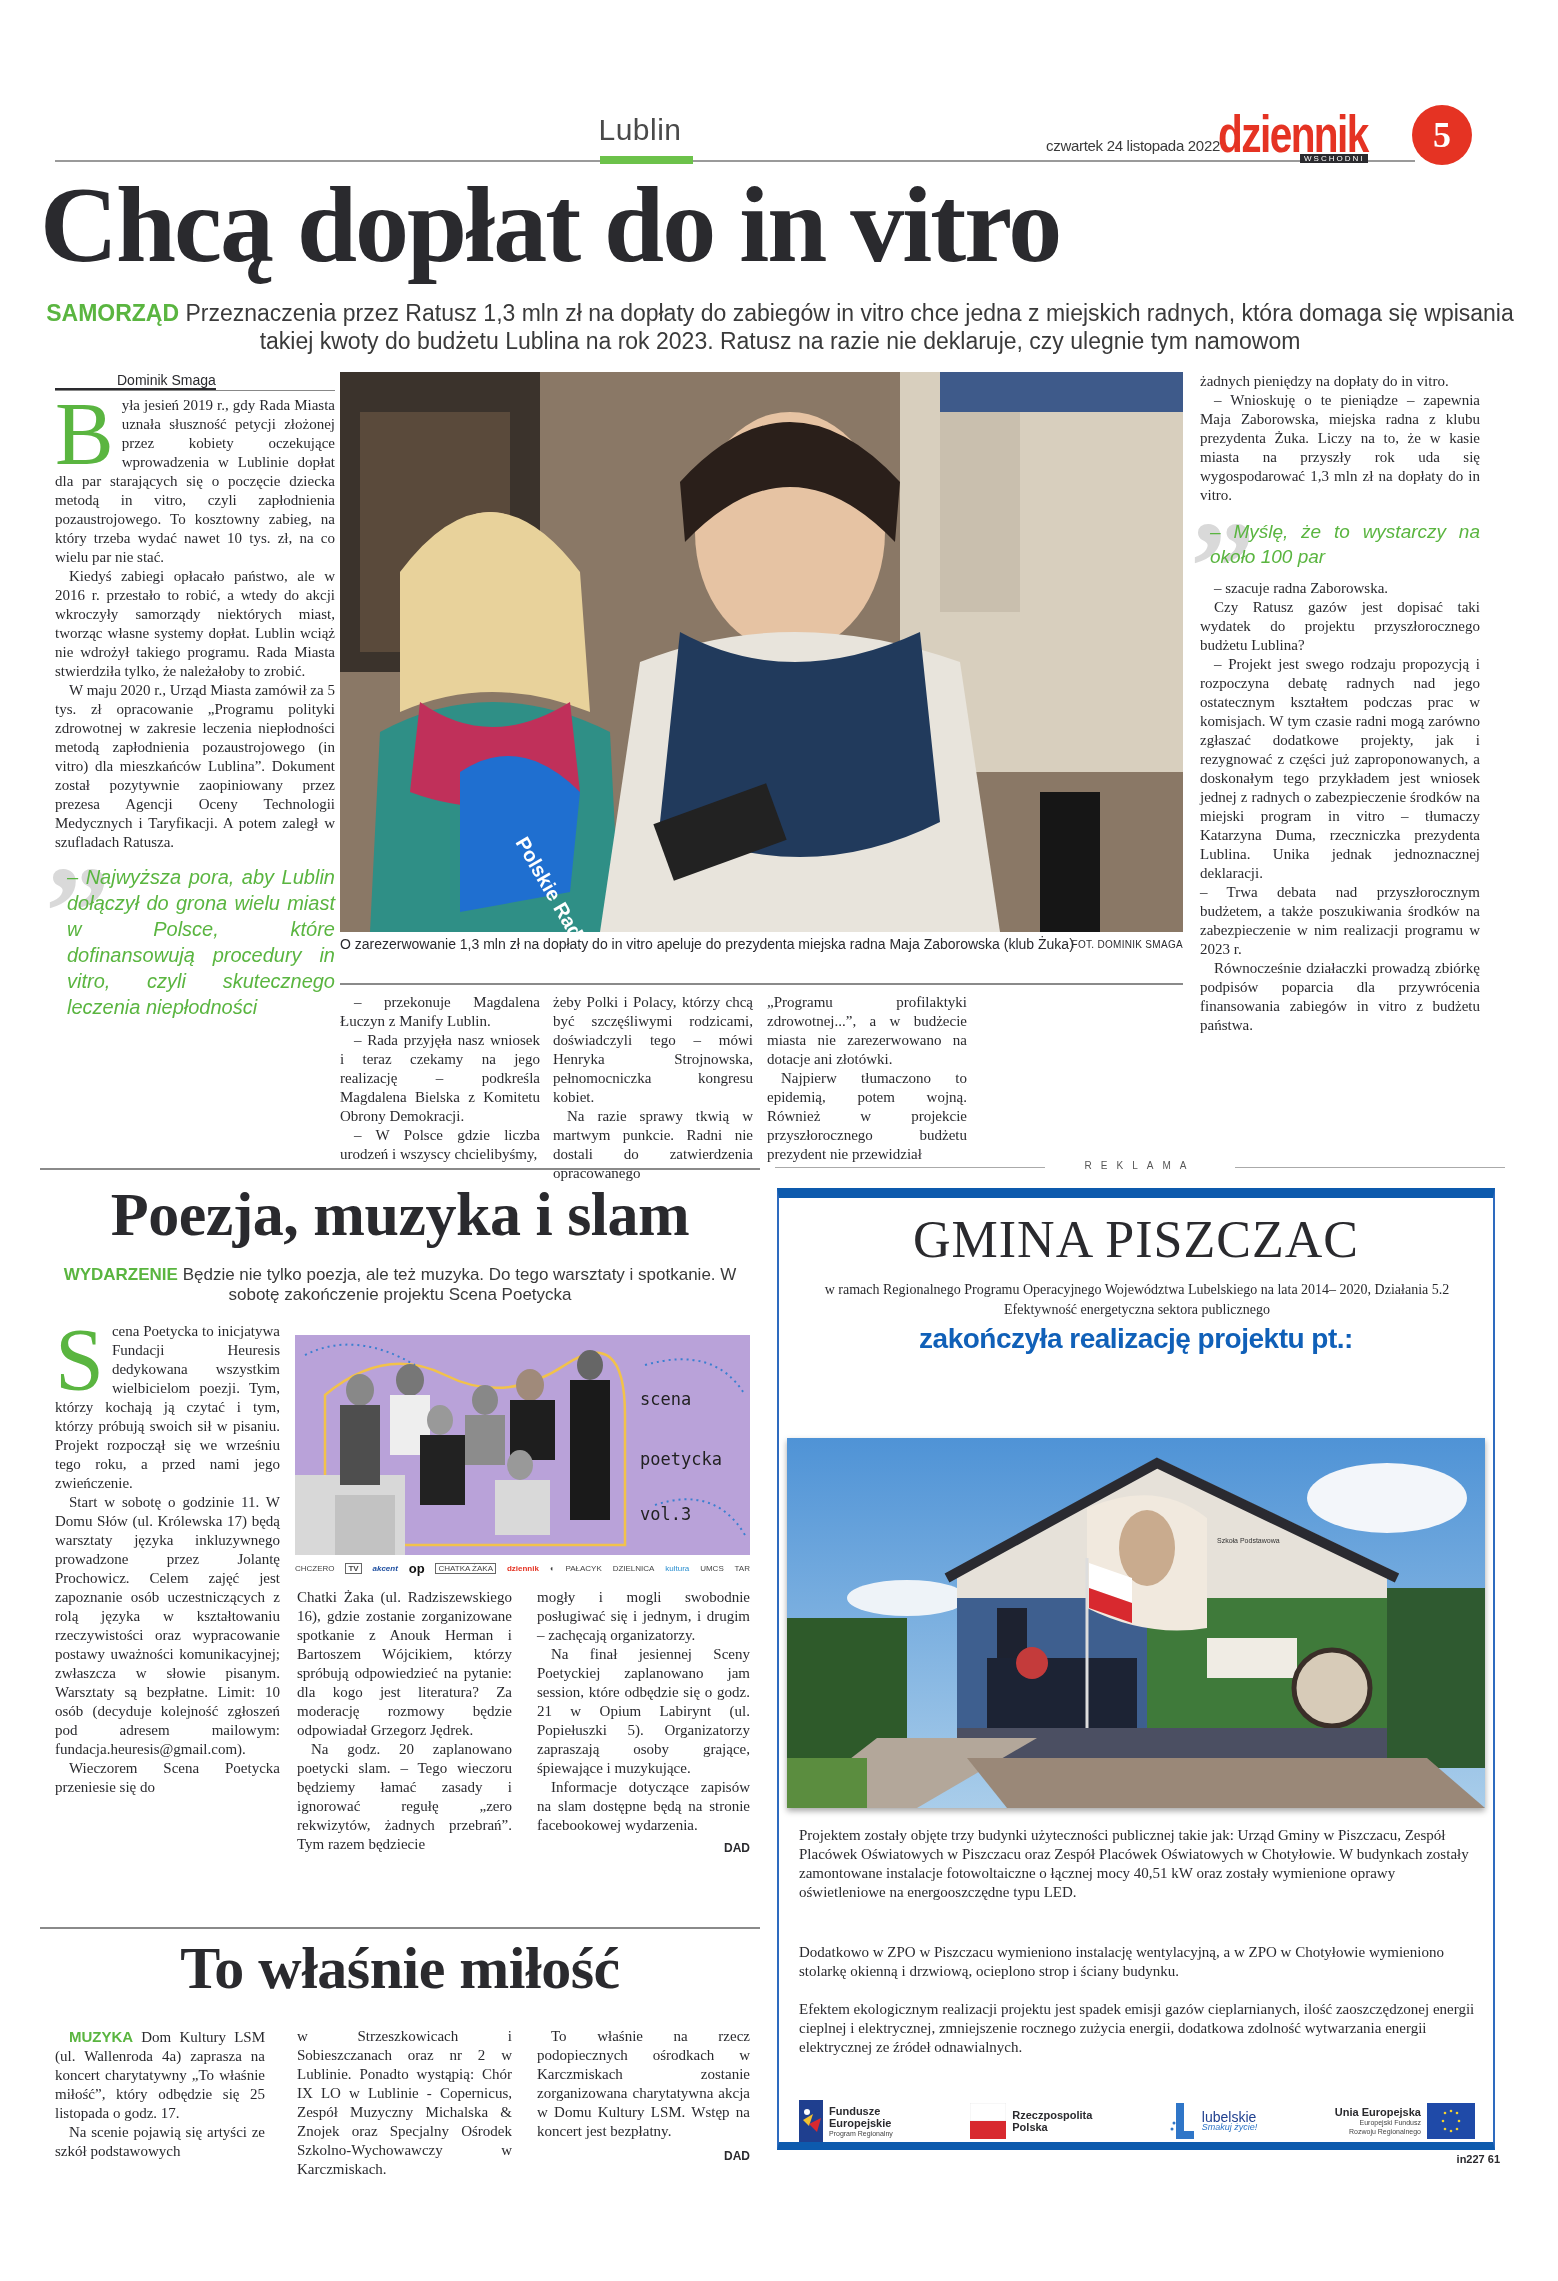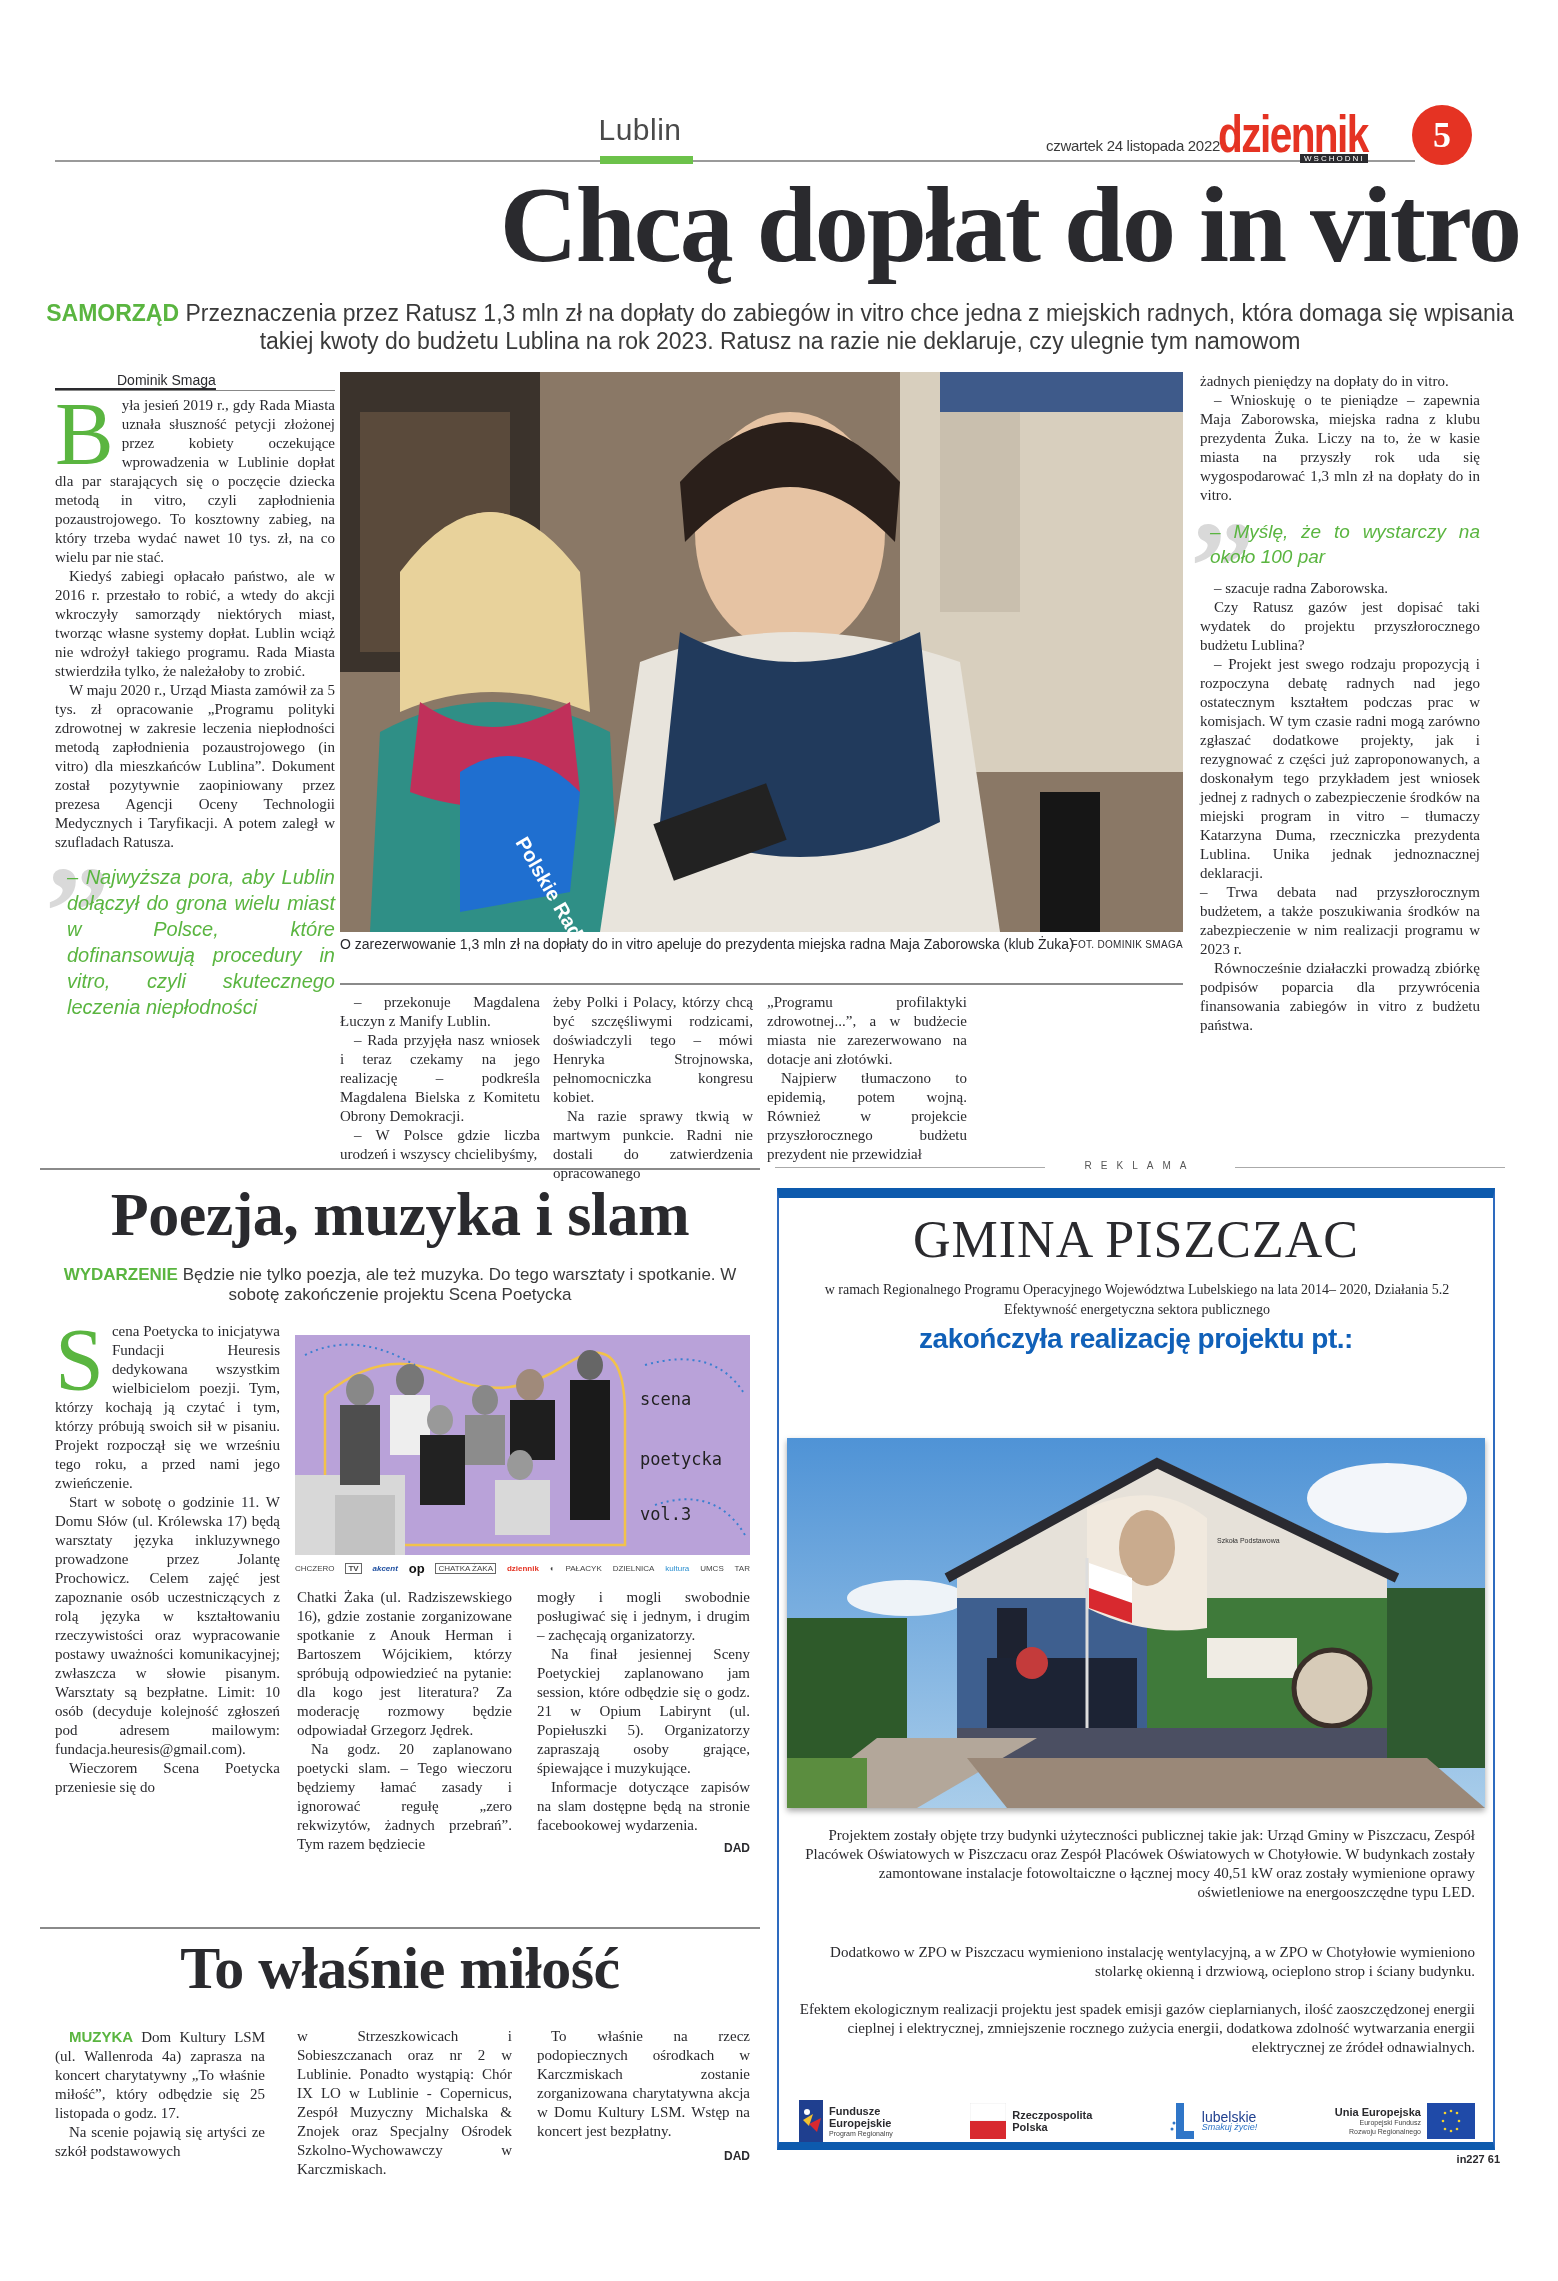--- a/index.html
+++ b/index.html
@@ -12,21 +12,21 @@
 
   
   .section-label { left: 585px; top: 113px; width: 110px; text-align: center; font-size: 30px; color: #4a4a4a; font-weight: 300; letter-spacing: 0.5px; }
   .section-rule { left: 55px; top: 160px; width: 1360px; height: 2px; background: #9a9a9a; }
   .section-tab { left: 600px; top: 156px; width: 93px; height: 8px; background: #6cc24a; }
   .date { left: 1020px; top: 137px; width: 200px; text-align: right; font-size: 15px; color: #3a3a3a; letter-spacing: -0.3px; }
   .logo { left: 1218px; top: 108px; font-size: 52px; font-weight: bold; color: #e53323; letter-spacing: -2px; font-family: "Liberation Sans", sans-serif; transform: scaleX(0.78); transform-origin: left; line-height: 1; }
   .logo-sub { left: 1300px; top: 154px; background: #2a2a2e; color: #fff; font-size: 8px; padding: 0 4px; letter-spacing: 2px; font-family: "Liberation Sans", sans-serif; }
   .page-num { left: 1412px; top: 105px; width: 60px; height: 60px; border-radius: 50%; background: #e53323; color: #fff; font-size: 36px; font-weight: bold; text-align: center; line-height: 60px; font-family: "Liberation Serif", serif; }
 
-  .headline { left: 40px; top: 168px; width: 1480px; text-align: right; font-size: 108px; font-weight: bold; color: #2a2a2e; letter-spacing: -2px; line-height: 1.05; }
+  .headline { left: 40px; top: 168px; width: 1480px; text-align: left; font-size: 108px; font-weight: bold; color: #2a2a2e; letter-spacing: -2px; line-height: 1.05; }
   .lede { left: 40px; top: 300px; width: 1480px; text-align: center; font-size: 23px; line-height: 1.2; color: #3a3a3a; }
   .lede .kicker { font-weight: bold; color: #5ab540; }
 
   
   .col { font-size: 15px; line-height: 19px; color: #2a2a2e; text-align: justify; hyphens: auto; }
   .col p { text-indent: 14px; }
   .col p.noindent { text-indent: 0; }
   .byline { left: 55px; top: 372px; width: 280px; border-bottom: 1px solid #888; font-family: "Liberation Sans", sans-serif; font-size: 14px; color: #2a2a2e; }
   .byline span { display: inline-block; padding-left: 62px; border-bottom: 2px solid #2a2a2e; }
   .dropcap { float: left; font-size: 88px; line-height: 72px; color: #5ab540; margin: 2px 8px 0 0; font-family: "Liberation Serif", serif; }
@@ -57,21 +57,21 @@
   .headline3 { left: 40px; top: 1935px; width: 720px; text-align: center; font-size: 60px; font-weight: bold; letter-spacing: -0.5px; line-height: 1.1; }
   .signoff { font-family: "Liberation Sans", sans-serif; font-weight: bold; font-size: 12px; text-align: right; }
 
   
   .ad { left: 777px; top: 1188px; width: 718px; height: 962px; border: 2px solid #2e6bbf; border-top: 10px solid #0d5aad; border-bottom: 8px solid #0d5aad; background: #fff; }
   .ad-title { position: absolute; left: 0; top: 12px; width: 100%; text-align: center; font-size: 52px; color: #2a2a2e; font-family: "Liberation Serif", serif; letter-spacing: 1px; }
   .ad-sub { position: absolute; left: 20px; top: 82px; width: 676px; text-align: center; font-size: 14px; line-height: 20px; font-family: "Liberation Serif", serif; color: #2a2a2e; }
   .ad-blue1 { position: absolute; left: 0; top: 125px; width: 100%; text-align: center; font-family: "Liberation Sans", sans-serif; font-weight: bold; color: #1060b8; font-size: 28px; letter-spacing: -0.5px; }
   .ad-blue2 { position: absolute; left: 20px; top: 170px; width: 676px; text-align: center; font-family: "Liberation Sans", sans-serif; font-weight: bold; color: #1060b8; font-size: 21px; line-height: 26px; letter-spacing: -0.8px; }
   .ad-photo { position: absolute; left: 8px; top: 240px; width: 698px; height: 370px; overflow: hidden; background: #6ea7d8; box-shadow: 0 3px 6px rgba(0,0,0,0.35); }
-  .ad-body { position: absolute; left: 20px; width: 676px; text-align: right; font-family: "Liberation Serif", serif; font-size: 15px; line-height: 19px; color: #2a2a2e; }
+  .ad-body { position: absolute; left: 20px; width: 676px; text-align: left; font-family: "Liberation Serif", serif; font-size: 15px; line-height: 19px; color: #2a2a2e; }
   .ad-logos { position: absolute; left: 20px; top: 898px; width: 676px; height: 50px; display: flex; justify-content: space-between; align-items: center; font-family: "Liberation Sans", sans-serif; }
   .ad-logo { display: flex; align-items: center; gap: 6px; }
   .ad-logo .t1 { font-size: 11px; font-weight: bold; color: #2a2a2e; line-height: 12px; }
   .ad-logo .t2 { font-size: 7px; color: #444; line-height: 9px; }
   .ad-code { left: 1420px; top: 2153px; width: 80px; text-align: right; font-family: "Liberation Sans", sans-serif; font-weight: bold; font-size: 11px; color: #2a2a2e; }
 </style>
 </head>
 <body>
 
 <div class="abs section-label sans">Lublin</div>

